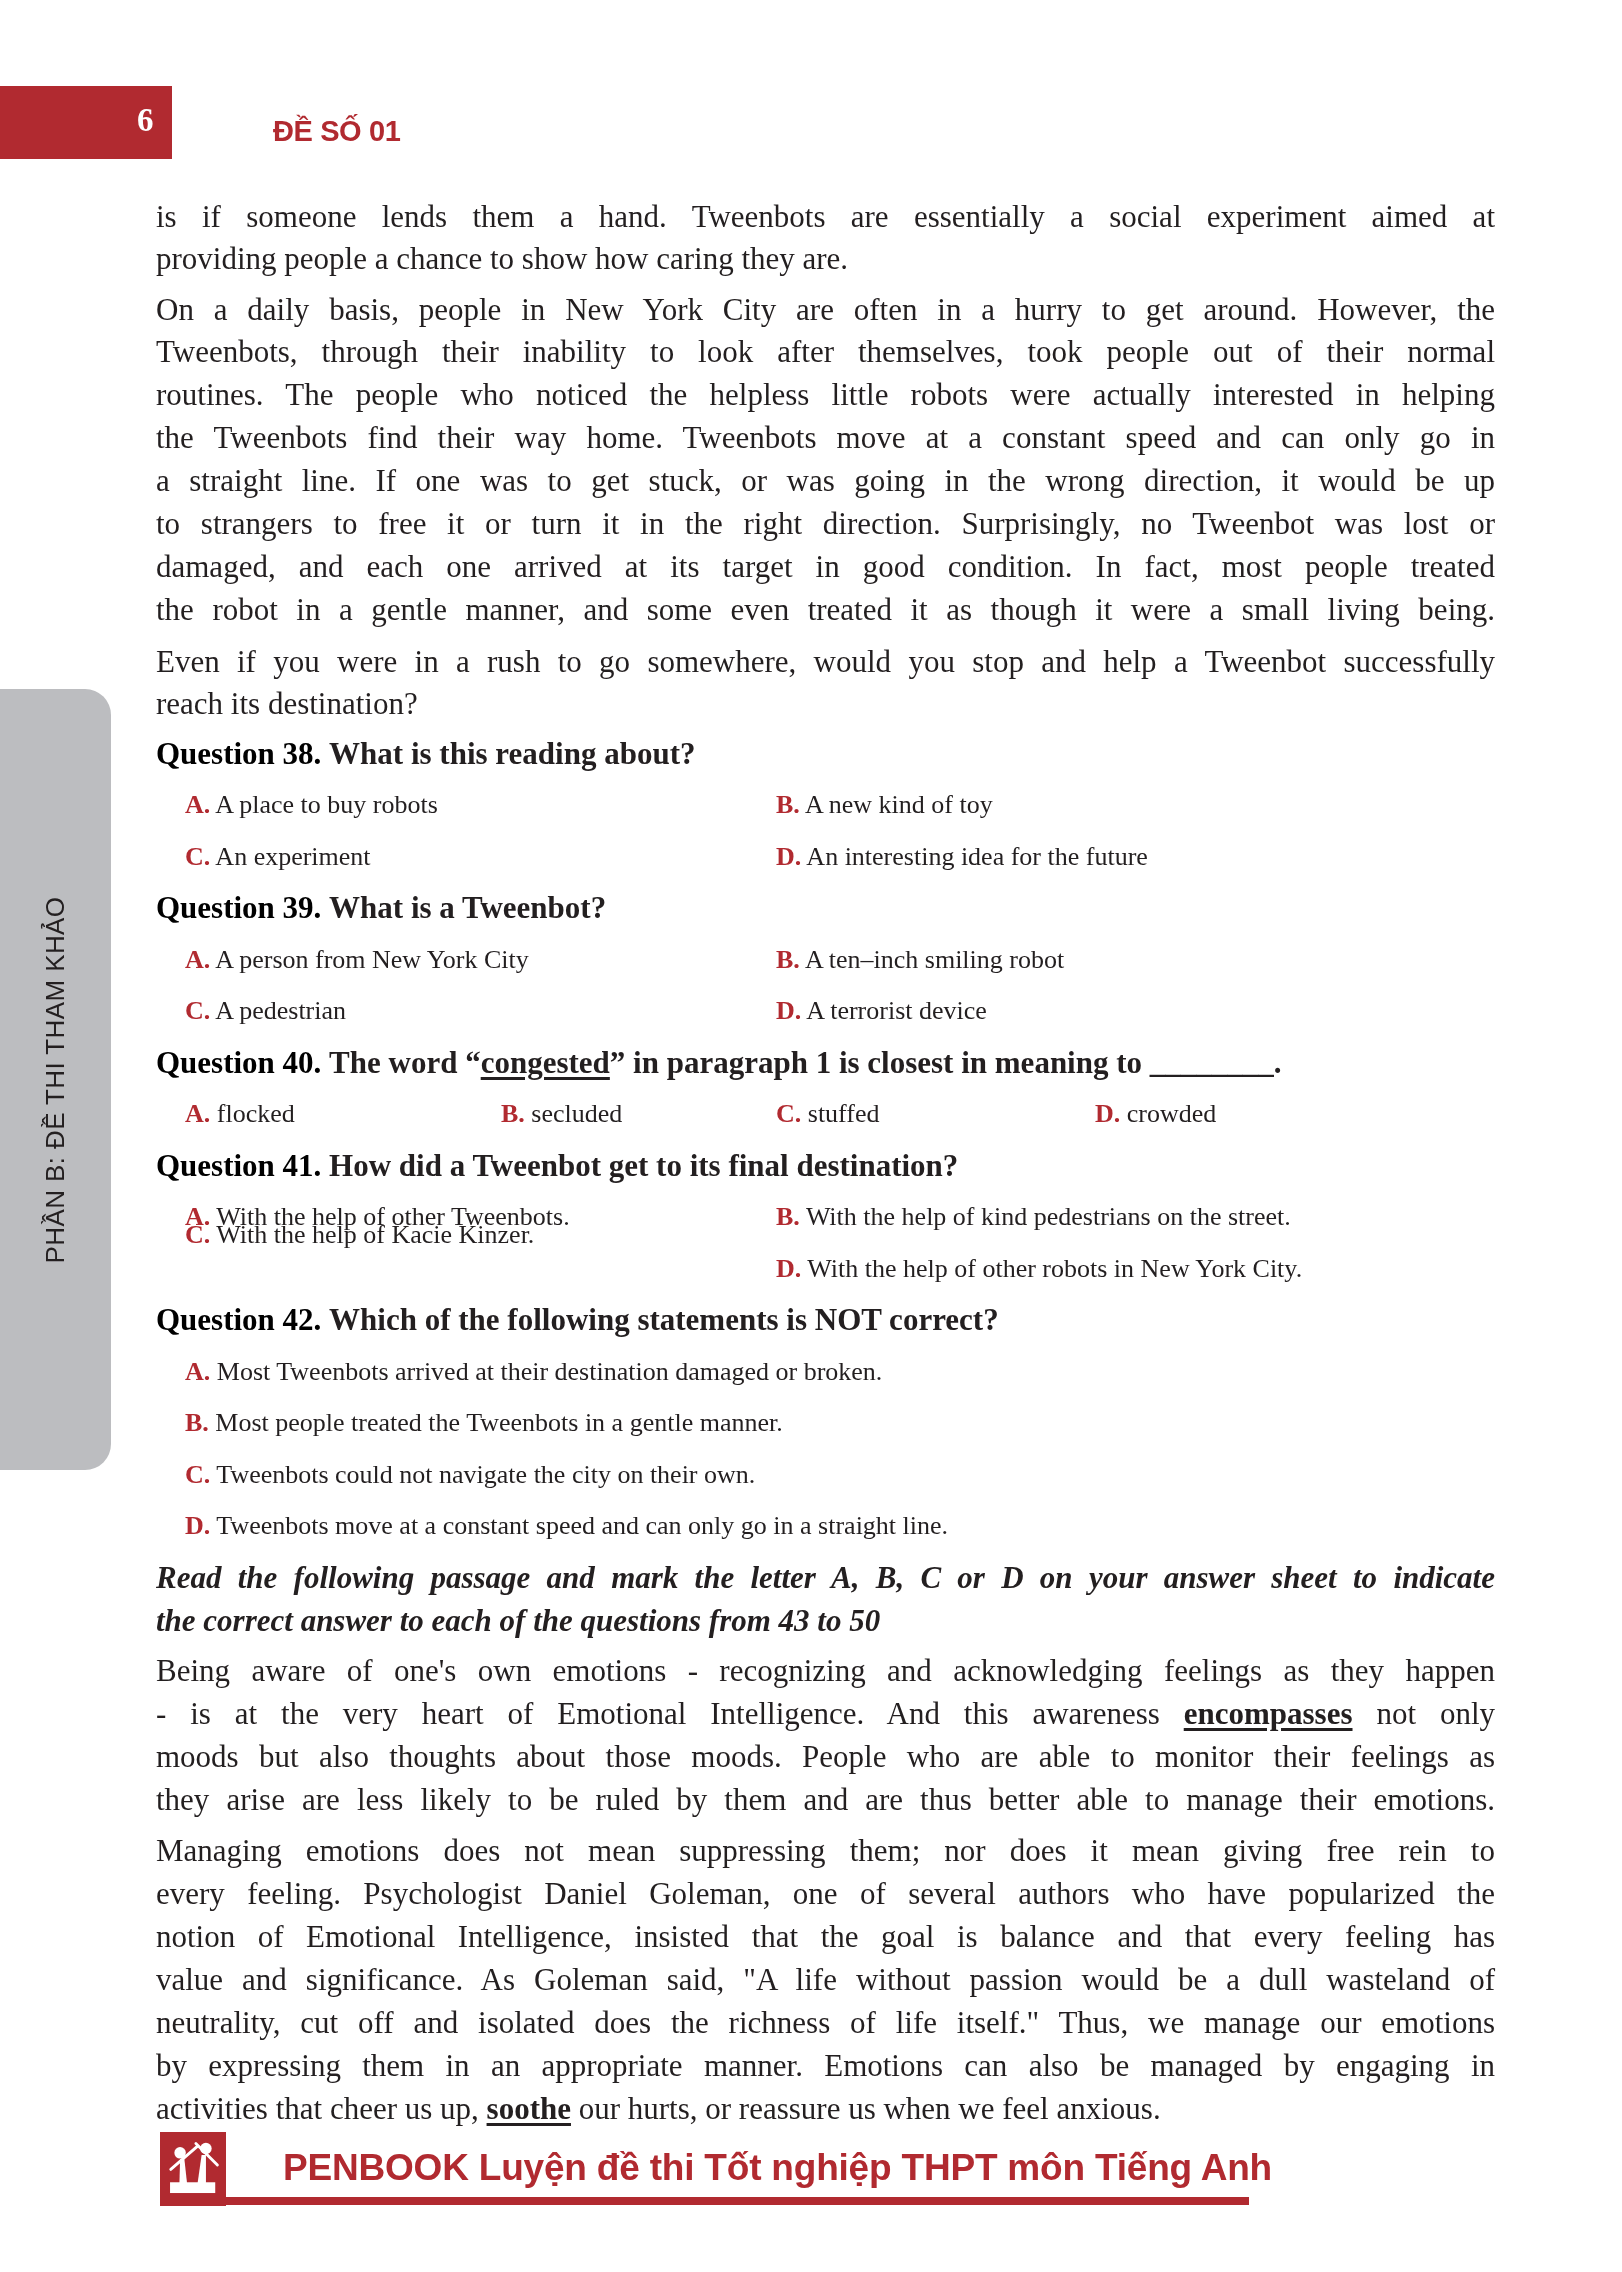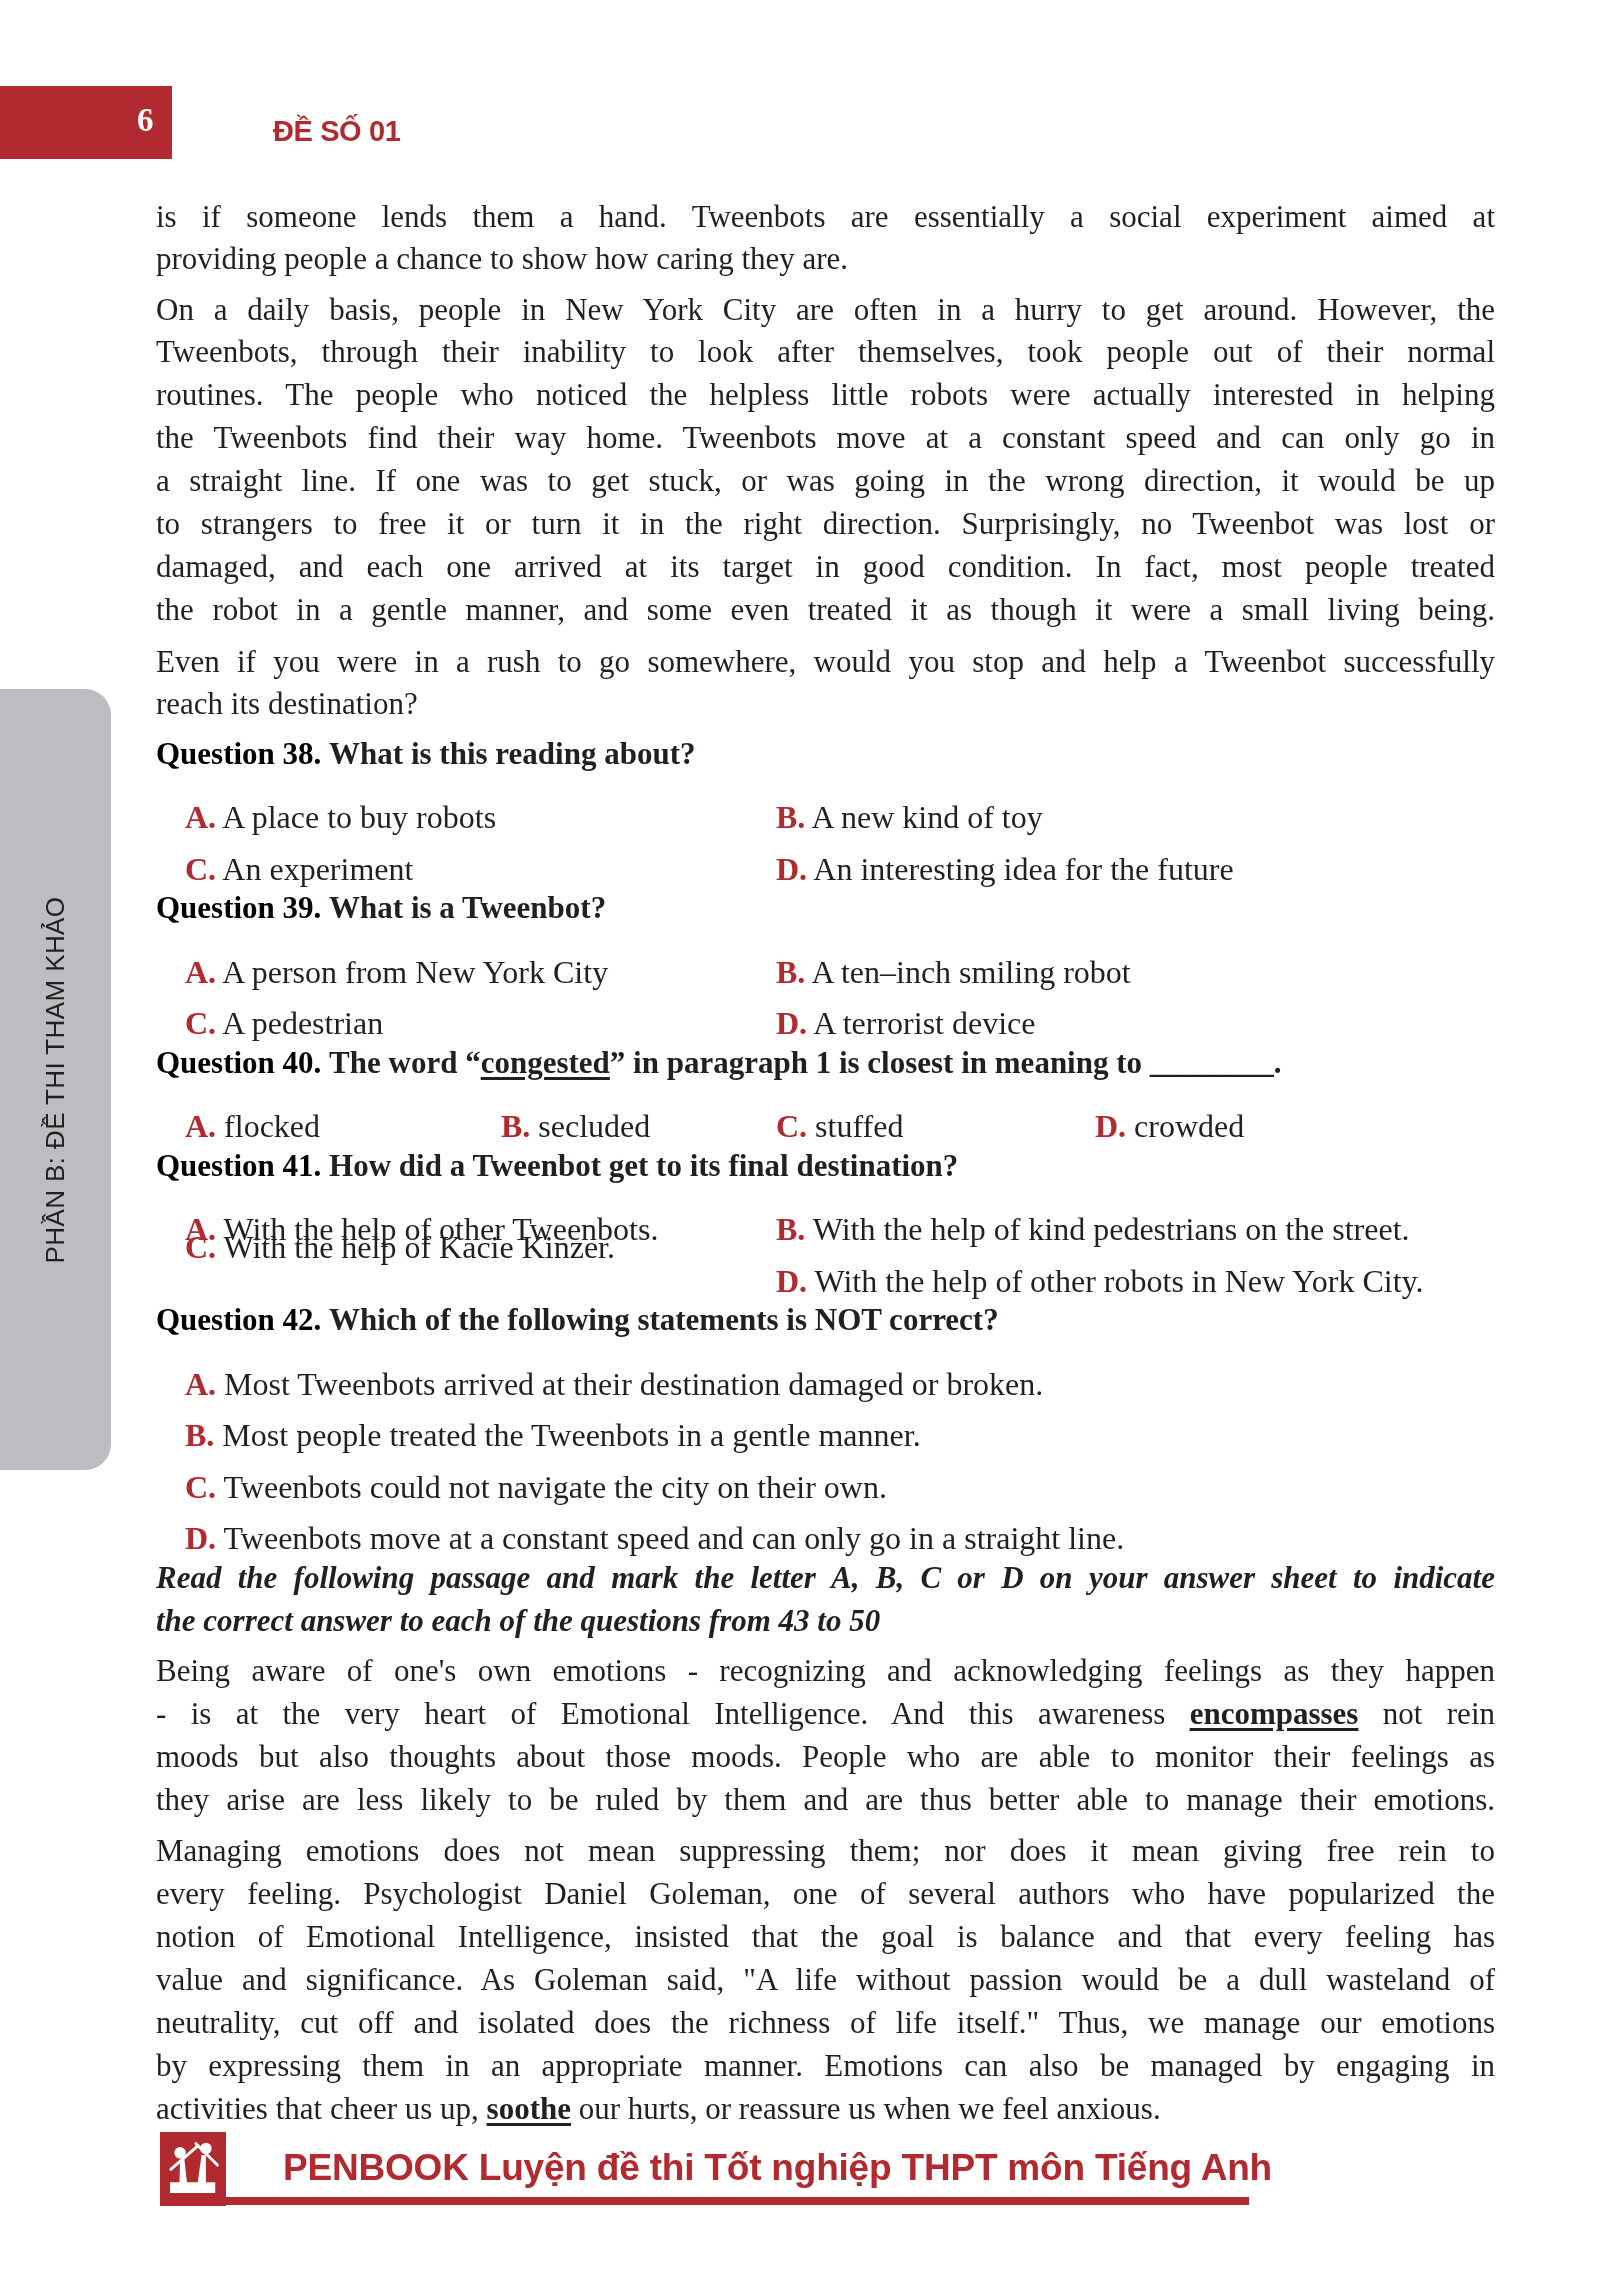--- a/index.html
+++ b/index.html
@@ -15,21 +15,21 @@
   .side-tab-label { position:absolute; left:55px; top:391px; transform:translate(-50%,-50%) rotate(-90deg);
                     white-space:nowrap; font-family:"Liberation Sans", sans-serif; font-size:26px; color:#231f20;
                     letter-spacing:0.4px; transform-origin:center; }
   .content { position:absolute; left:156px; width:1339px; top:0; }
   .line { position:absolute; left:0; width:1339px; height:43px; font-size:31px; line-height:43px; white-space:nowrap; }
   .j { text-align:justify; text-align-last:justify;font-family:Liberation Serif, serif; }
   .red { color:#000000; }
   .b { font-weight:bold; }
   .it { font-style:italic; font-weight:bold; }
   .ul { text-decoration:underline; text-decoration-thickness:2.9px; text-underline-offset:4.3px; font-weight:bold; }
-  .opt { position:absolute; height:43px; font-size:32px; line-height:43px; white-space:nowrap;margin-top:13px; }
+  .opt { position:absolute; height:43px; font-size:26px; line-height:43px; white-space:nowrap; }
   .opt .letter { color:#b12a30; font-weight:bold; }
   .footer-logo { position:absolute; left:160px; top:2132px; width:66px; height:74px; background:#b12a30; }
   .footer-bar { position:absolute; left:226px; top:2197px; width:1023px; height:7.9px; background:#b12a30; }
   .footer-text { position:absolute; left:283px; top:2146px; color:#b12a30; font-family:"Liberation Sans", sans-serif;
                  font-weight:bold; font-size:37px; line-height:43px; white-space:nowrap; letter-spacing:-0.2px; }
 </style>
 </head>
 <body>
 
 <div class="page-num-box">
@@ -163,21 +163,21 @@
   <div class="opt" style="top:1504px;left:29px">
     <span class="letter">D.</span>
     <span>Tweenbots move at a constant speed and can only go in a straight line.</span>
   </div>
 
   <div class="line j it" style="top:1556px">Read the following passage and mark the letter A, B, C or D on your answer sheet to indicate</div>
   <div class="line it" style="top:1599px">the correct answer to each of the questions from 43 to 50</div>
 
   <div>
     <div class="line j" style="top:1649px">Being aware of one's own emotions - recognizing and acknowledging feelings as they happen</div>
-    <div class="line j" style="top:1692px"><span>- is at the very heart of Emotional Intelligence. And this awareness </span><span class="ul">encompasses</span><span> not rein</span></div>
+    <div class="line j" style="top:1692px"><span>- is at the very heart of Emotional Intelligence. And this awareness </span><span class="ul">encompasses</span><span> not only</span></div>
     <div class="line j" style="top:1735px">moods but also thoughts about those moods. People who are able to monitor their feelings as</div>
     <div class="line j" style="top:1778px">they arise are less likely to be ruled by them and are thus better able to manage their emotions.</div>
 
     <div class="line j" style="top:1829px">Managing emotions does not mean suppressing them; nor does it mean giving free rein to</div>
     <div class="line j" style="top:1872px">every feeling. Psychologist Daniel Goleman, one of several authors who have popularized the</div>
     <div class="line j" style="top:1915px">notion of Emotional Intelligence, insisted that the goal is balance and that every feeling has</div>
     <div class="line j" style="top:1958px">value and significance. As Goleman said, "A life without passion would be a dull wasteland of</div>
     <div class="line j" style="top:2001px">neutrality, cut off and isolated does the richness of life itself." Thus, we manage our emotions</div>
     <div class="line j" style="top:2044px">by expressing them in an appropriate manner. Emotions can also be managed by engaging in</div>
     <div class="line" style="top:2087px"><span>activities that cheer us up, </span><span class="ul">soothe</span><span> our hurts, or reassure us when we feel anxious.</span></div>

